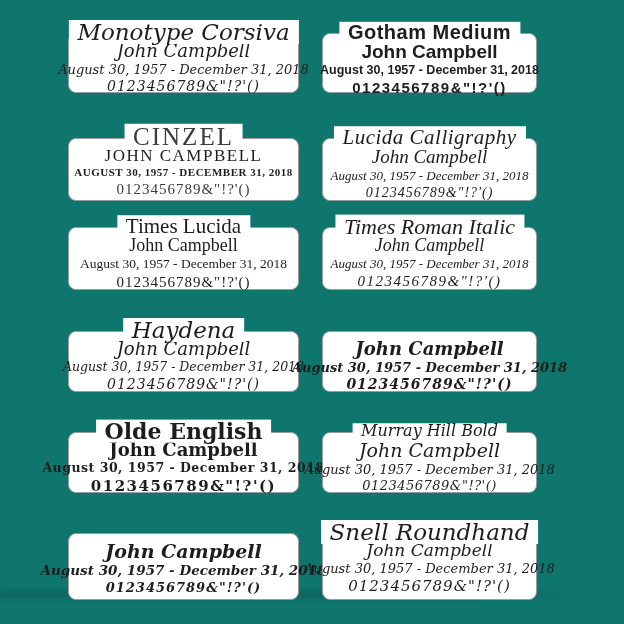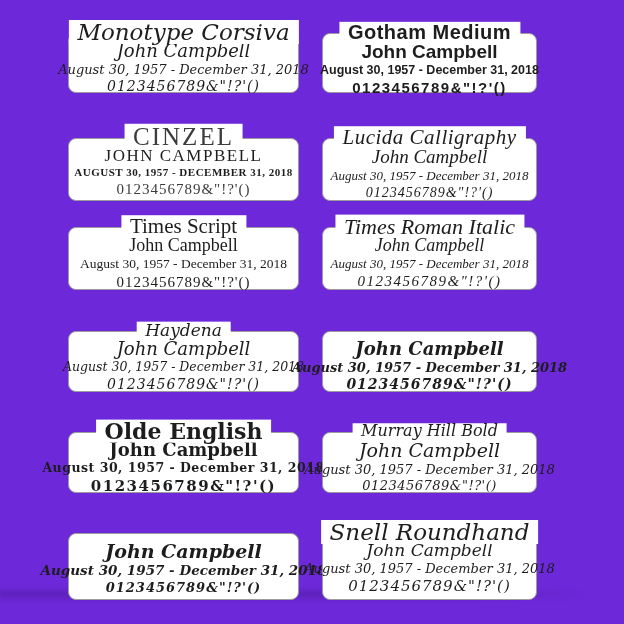--- a/index.html
+++ b/index.html
@@ -1,17 +1,17 @@
 <!DOCTYPE html>
 <html><head>
 <meta charset="utf-8">
 <style>
   html,body{margin:0;padding:0;background:#ffffff;}
   #canvas{
-    position:relative;width:624px;height:624px;background:#6d28d9;
+    position:relative;width:624px;height:624px;background:#0f766e;
     overflow:hidden;color:#1d1d1d;font-family:"Liberation Serif",serif;
   }
   
   .page-band{
     position:absolute;left:0;top:587px;width:588px;height:16px;z-index:0;
     background:linear-gradient(to bottom,rgba(0,0,0,0),rgba(0,0,0,0.14) 45%,rgba(0,0,0,0.05) 75%,rgba(0,0,0,0));
     filter:blur(1px);
     -webkit-mask-image:linear-gradient(to right,#000 78%,transparent);
     mask-image:linear-gradient(to right,#000 78%,transparent);
   }
@@ -54,21 +54,21 @@
   .f-lucida .card-title{font-size:21px;letter-spacing:.5px}
   .f-lucida .name{font-size:19px}
   .f-times{font-family:"Liberation Serif",serif}
   .f-times .card-title{font-size:21px}
   .f-times .dates{font-size:13.5px}
   .f-times .chars{font-size:15px}
   .f-times-italic{font-family:"Liberation Serif",serif;font-style:italic}
   .f-times-italic .card-title{font-size:22px}
   .f-times-italic .chars{font-size:15px;letter-spacing:1.5px}
   .f-script{font-family:"DejaVu Serif",serif;font-style:italic}
-  .f-haydena .card-title{font-size:17px}
+  .f-haydena .card-title{font-size:23px}
   .f-haydena .dates{font-size:12.5px}
   .f-mission{font-weight:700}
   .f-mission .card-title{font-size:22px}
   .f-olde{font-family:"DejaVu Serif",serif;font-weight:700}
   .f-olde .card-title{font-size:22px}
   .f-olde .dates{font-size:12.5px;letter-spacing:.5px}
   .f-olde .chars{font-size:15px;letter-spacing:1.5px}
   .f-murray .card-title{font-size:16px}
   .f-murray .name{font-size:19px}
   .f-murray .chars{font-size:13px;letter-spacing:.5px}
@@ -115,21 +115,21 @@
   <div class="card colR r2 f-lucida">
     <div class="card-title">Lucida Calligraphy</div>
     <div class="card-body">
       <div class="line name">John Campbell</div>
       <div class="line dates">August 30, 1957 - December 31, 2018</div>
       <div class="line chars">0123456789&amp;"!?'()</div>
     </div>
   </div>
 
   <div class="card colL r3 f-times">
-    <div class="card-title">Times Script</div>
+    <div class="card-title">Times Lucida</div>
     <div class="card-body">
       <div class="line name">John Campbell</div>
       <div class="line dates">August 30, 1957 - December 31, 2018</div>
       <div class="line chars">0123456789&amp;"!?'()</div>
     </div>
   </div>
   <div class="card colR r3 f-times-italic">
     <div class="card-title">Times Roman Italic</div>
     <div class="card-body">
       <div class="line name">John Campbell</div>

